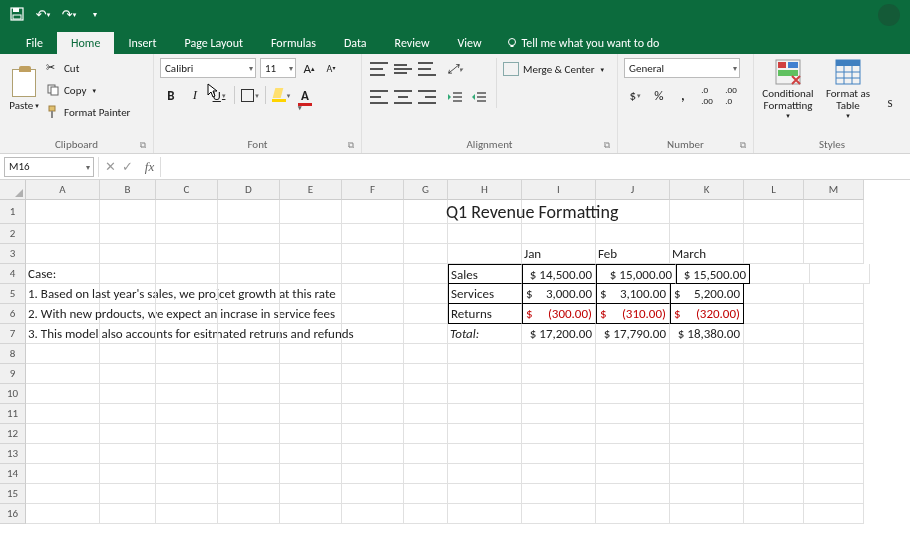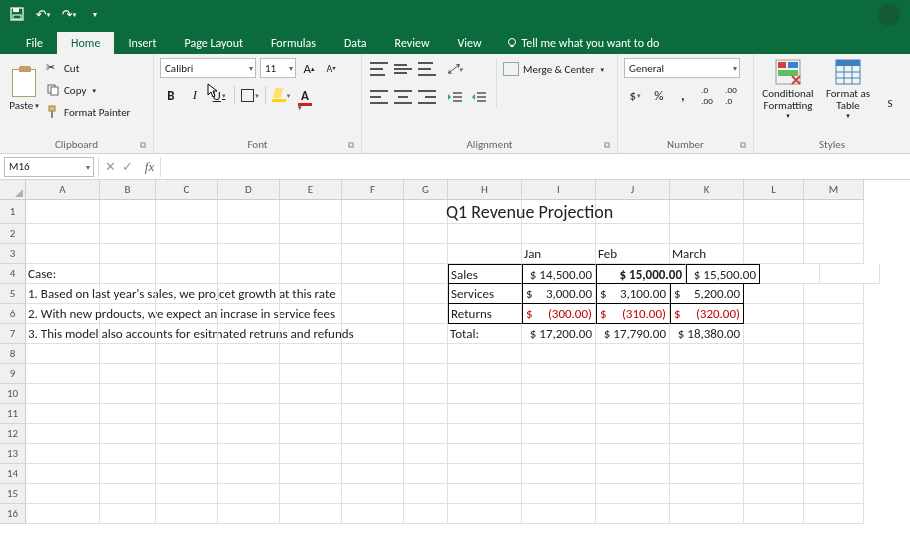--- a/index.html
+++ b/index.html
@@ -449,21 +449,21 @@
         <div class="cellrow">
           <div class="cell" style="width: 74px;">Case:</div>
           <div class="cell" style="width: 56px;"></div>
           <div class="cell" style="width: 62px;"></div>
           <div class="cell" style="width: 62px;"></div>
           <div class="cell" style="width: 62px;"></div>
           <div class="cell" style="width: 62px;"></div>
           <div class="cell" style="width: 44px;"></div>
           <div class="cell bord-l bord-t bord-b" style="width: 74px;">Sales</div>
           <div class="cell money bord-t bord-b bord-l" style="width: 74px;">$ 14,500.00</div>
-          <div class="cell money bord-t bord-b bord-l" style="width: 90px; font-weight: bold;">$ 15,000.00</div>
+          <div class="cell money bord-t bord-b bord-l" style="width: 80px;">$ 15,000.00</div>
           <div class="cell money bord-t bord-b bord-l bord-r" style="width: 74px;">$ 15,500.00</div>
           <div class="cell" style="width: 60px;"></div>
           <div class="cell" style="width: 60px;"></div>
         </div>
         <div class="cellrow">
           <div class="cell" style="width: 74px;">1. Based on last year's sales, we projcet growth at this rate</div>
           <div class="cell" style="width: 56px;"></div>
           <div class="cell" style="width: 62px;"></div>
           <div class="cell" style="width: 62px;"></div>
           <div class="cell" style="width: 62px;"></div>
@@ -510,21 +510,21 @@
           <div class="cell" style="width: 60px;"></div>
         </div>
         <div class="cellrow">
           <div class="cell" style="width: 74px;">3. This model also accounts for esitmated retruns and refunds</div>
           <div class="cell" style="width: 56px;"></div>
           <div class="cell" style="width: 62px;"></div>
           <div class="cell" style="width: 62px;"></div>
           <div class="cell" style="width: 62px;"></div>
           <div class="cell" style="width: 62px;"></div>
           <div class="cell" style="width: 44px;"></div>
-          <div class="cell" style="width: 74px;">Total:</div>
+          <div class="cell" style="width: 74px; font-style: italic;">Total:</div>
           <div class="cell money" style="width: 74px;">$ 17,200.00</div>
           <div class="cell money" style="width: 74px;">$ 17,790.00</div>
           <div class="cell money" style="width: 74px;">$ 18,380.00</div>
           <div class="cell" style="width: 60px;"></div>
           <div class="cell" style="width: 60px;"></div>
         </div>
         <div class="cellrow">
           <div class="cell" style="width: 74px;"></div>
           <div class="cell" style="width: 56px;"></div>
           <div class="cell" style="width: 62px;"></div>
@@ -652,20 +652,20 @@
           <div class="cell" style="width: 62px;"></div>
           <div class="cell" style="width: 62px;"></div>
           <div class="cell" style="width: 44px;"></div>
           <div class="cell" style="width: 74px;"></div>
           <div class="cell" style="width: 74px;"></div>
           <div class="cell" style="width: 74px;"></div>
           <div class="cell" style="width: 74px;"></div>
           <div class="cell" style="width: 60px;"></div>
           <div class="cell" style="width: 60px;"></div>
         </div>
-        <div style="position: absolute; left: 420px; top: 0px; font-size: 18px; height: 24px; line-height: 24px;">Q1 Revenue Projection</div>
+        <div style="position: absolute; left: 420px; top: 0px; font-size: 18px; height: 24px; line-height: 24px;">Q1 Revenue Formatting</div>
       </div>
   </div>
 </div>
 
 <svg style="position:absolute;left:206px;top:82px;pointer-events:none;" width="16" height="16" viewBox="0 0 16 16">
     <path d="M2 2 L2 13 L5 10 L7 15 L9 14 L7 9 L11 9 Z" fill="#fff" stroke="#000" stroke-width="1"></path>
   </svg>
 
 </body></html>

